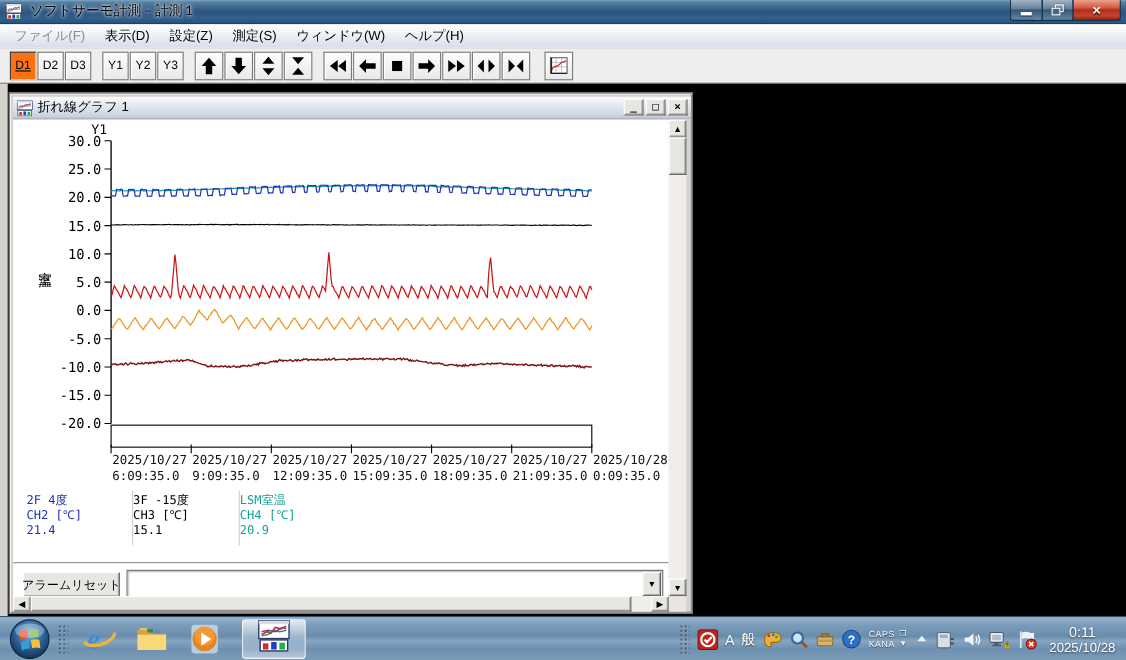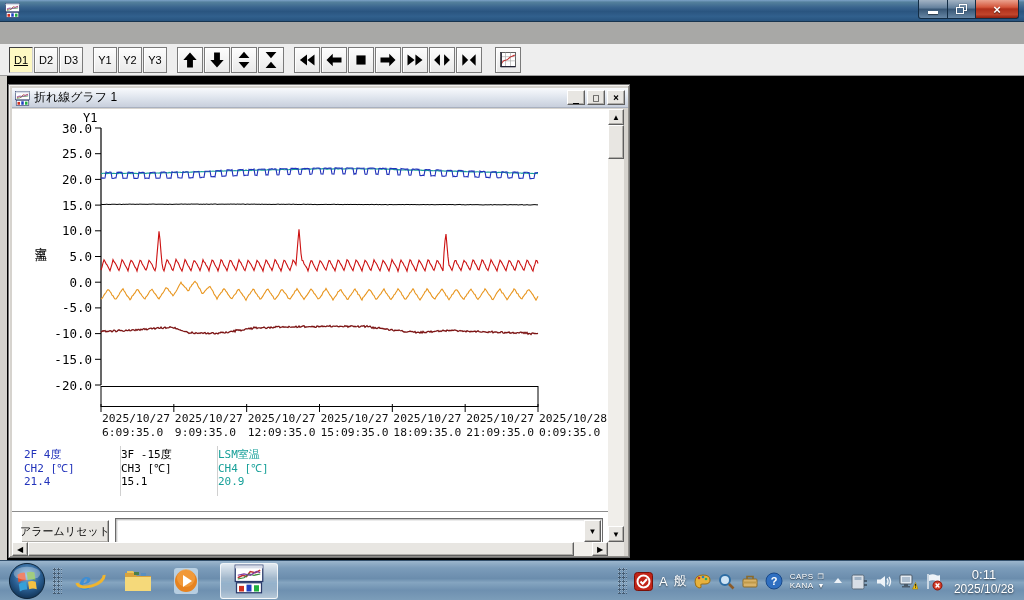--- a/index.html
+++ b/index.html
@@ -35,21 +35,21 @@
     background:linear-gradient(#ffffff,#e8ecf3 60%, #d8dde8); border-bottom:1px solid #f6f8fa; display:flex; align-items:center; padding-left:4px; }
   .menu-item { font-size:12px; color:#000; padding:3px 9px; white-space:nowrap; }
   .menu-item.disabled { color:#8c8c8c; }
 
   .toolbar { position:absolute; left:0; top:44px; width:100%; height:32px; background:#eeeeee;
     border-bottom:1px solid #9c9c9c; display:flex; align-items:center; padding-left:9px; }
   .tb-group { display:flex; margin-right:9px; }
   .tb-btn { width:24px; height:26px; margin-right:1px; background:linear-gradient(#fdfdfd,#e9e9e9);
     border:1px solid #7a7a7a; box-shadow:inset 1px 1px 0 #ffffff; display:flex; align-items:center; justify-content:center;
     font-size:11px; color:#000; }
-  .tb-btn.active { background:#fef9c3; border-color:#404040 #d0d0d0 #d0d0d0 #404040; box-shadow:none;text-decoration:underline; }
+  .tb-btn.active { background:#f97316; border-color:#404040 #d0d0d0 #d0d0d0 #404040; box-shadow:none;text-decoration:underline; }
   .tb-btn svg { width:20px; height:20px; }
   .tb-btn.wide { width:26px; }
 
   .mdi { position:absolute; left:0; top:76px; width:100%; height:484px; background:#000000; }
   .mdi-left-strip { position:absolute; left:0; top:0; width:7px; height:100%; background:#d4d2cd; }
 
   
   .child { position:absolute; left:8px; top:8px; width:622px; height:474px;
     background:#d6d3ce; border:1px solid #6e6e6e;
     box-shadow:inset 1px 1px 0 #f3f1ee, inset -1px -1px 0 #8f8d89; }
@@ -134,36 +134,45 @@
     <rect x="1" y="1" width="22" height="13" fill="#fff" stroke="#2a3a6a"></rect>
     <rect x="1" y="1" width="22" height="2.5" fill="#d8dce8"></rect>
     <polyline points="3,11 7,9 10,10 13,6 17,7 21,5" fill="none" stroke="#c03030" stroke-width="1.2"></polyline>
     <polyline points="3,12 8,11 12,8 16,9 21,8" fill="none" stroke="#3a8a3a" stroke-width="1"></polyline>
     <polyline points="3,9 8,8 13,9 18,6 21,7" fill="none" stroke="#7a3aa0" stroke-width="1"></polyline>
     <rect x="2" y="15" width="20" height="8" fill="#fff" stroke="#2a3a6a"></rect>
     <rect x="4" y="17.5" width="4" height="4.5" fill="#d03020"></rect>
     <rect x="10" y="16.5" width="4" height="5.5" fill="#2040c0"></rect>
     <rect x="16" y="17" width="4" height="5" fill="#20b040"></rect>
   </svg></span>
+    <span class="title">ソフトサーモ計測－計測１</span>
     <div class="caption-buttons">
       <div class="cap-btn min">
           <span class="glyph-min"></span>
         </div>
       <div class="cap-btn max">
         <span class="glyph-restore">
             <span class="b b1"></span>
             <span class="b b2"></span>
           </span>
       </div>
       <div class="cap-btn close">
           <span class="glyph-x">×</span>
         </div>
     </div>
   </div>
 
+  <div class="menubar">
+      <span class="menu-item disabled">ファイル(F)</span>
+      <span class="menu-item">表示(D)</span>
+      <span class="menu-item">設定(Z)</span>
+      <span class="menu-item">測定(S)</span>
+      <span class="menu-item">ウィンドウ(W)</span>
+      <span class="menu-item">ヘルプ(H)</span>
+    </div>
 
   <div class="toolbar">
     <div class="tb-group">
         <div class="tb-btn active">D1</div>
         <div class="tb-btn">D2</div>
         <div class="tb-btn">D3</div>
       </div>
     <div class="tb-group">
         <div class="tb-btn">Y1</div>
         <div class="tb-btn">Y2</div>

